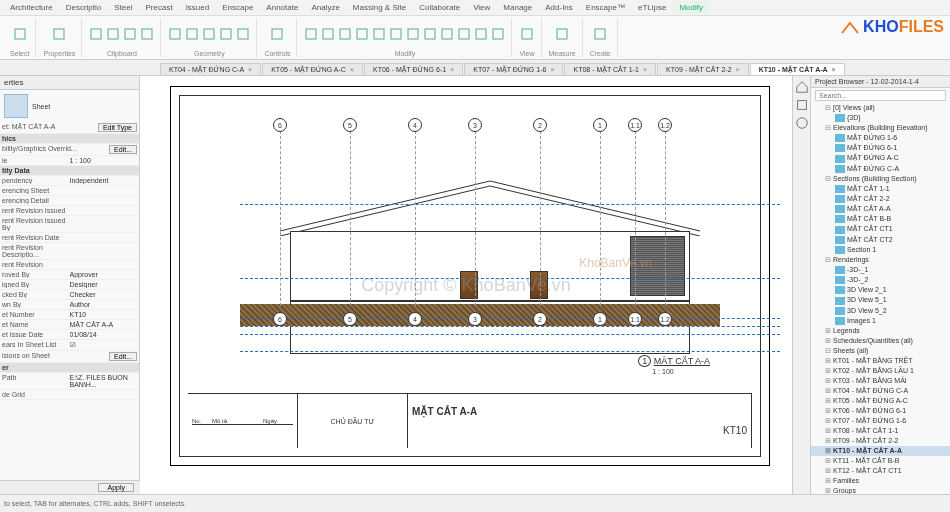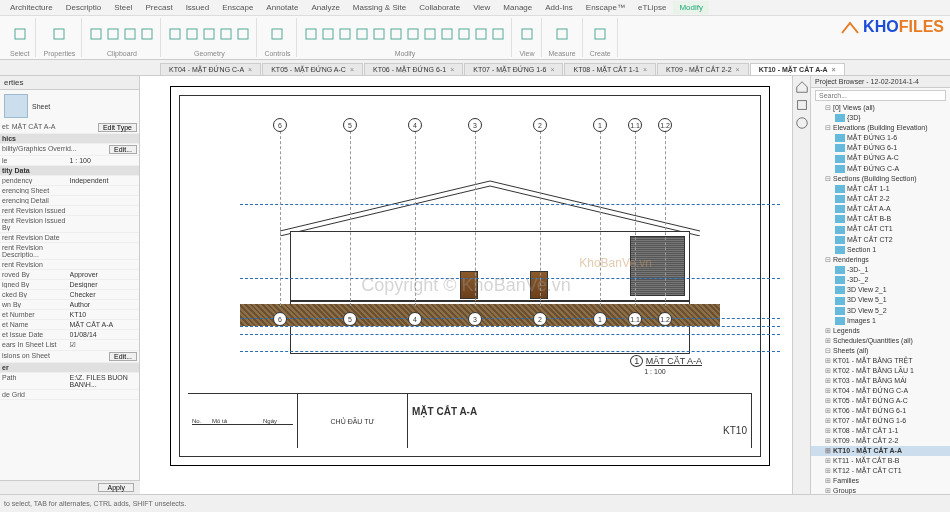--- a/index.html
+++ b/index.html
@@ -437,21 +437,21 @@
             <div class="grid-line" style="left: 360px;"></div>
             <div class="grid-bubble" style="left: 353px; top: -8px;">1</div>
             <div class="grid-bubble" style="left: 353px; bottom: 40px;">1</div>
             <div class="grid-line" style="left: 395px;"></div>
             <div class="grid-bubble" style="left: 388px; top: -8px;">1.1</div>
             <div class="grid-bubble" style="left: 388px; bottom: 40px;">1.1</div>
             <div class="grid-line" style="left: 425px;"></div>
             <div class="grid-bubble" style="left: 418px; top: -8px;">1.2</div>
             <div class="grid-bubble" style="left: 418px; bottom: 40px;">1.2</div>
           </div>
-        <div style="position:absolute;right:58px;bottom:80px;font-size:9px;">
+        <div style="position:absolute;right:50px;bottom:80px;font-size:9px;">
           <span style="border:1px solid #333;border-radius:50%;padding:0 3px;">1</span>
           <u>MẶT CẮT A-A</u><br>
           <span style="font-size:7px;margin-left:14px;">1 : 100</span>
         </div>
         <div class="title-block">
           <div class="tb-cell" style="width:110px;font-size:6px;">
             <div style="display:flex;border-bottom:1px solid #333;">
               <span style="flex:0 0 20px;">No.</span>
               <span style="flex:1;">Mô tả</span>
               <span style="flex:0 0 30px;">Ngày</span>

